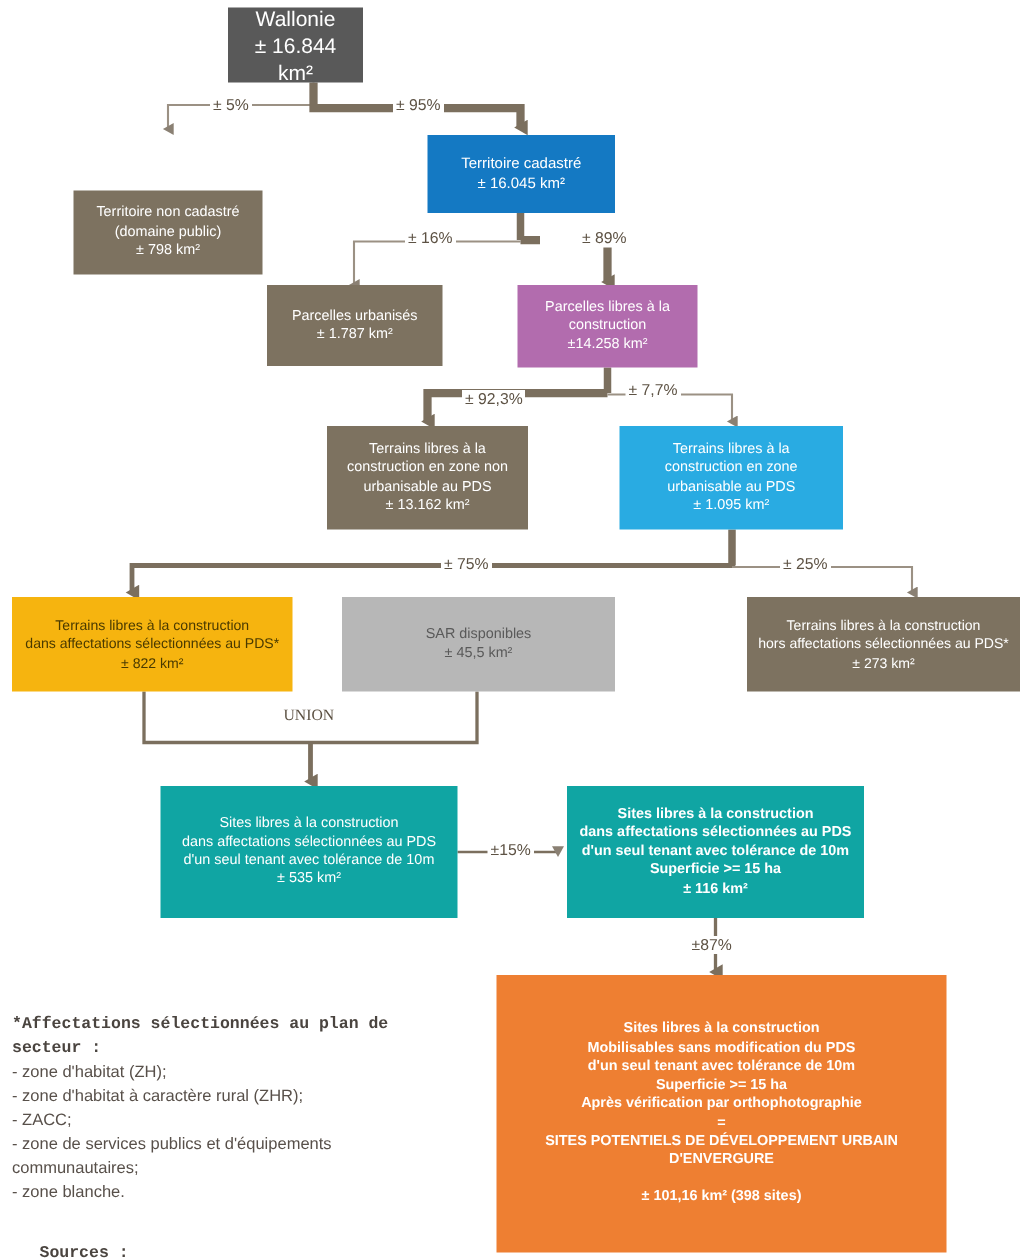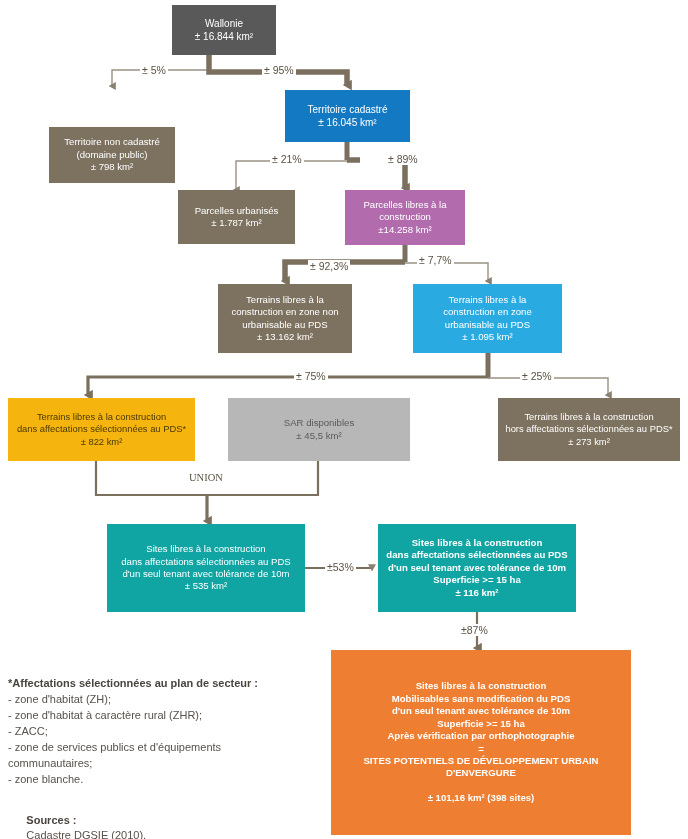--- a/index.html
+++ b/index.html
@@ -25,21 +25,21 @@
   .n-brownR     {background:#7D7260;}
   .n-teal       {background:#10A5A3;}
   .n-orange     {background:#EE7F32;}
 
   .bold .txt{font-weight:bold;}
 
   .edgelabel{position:absolute;z-index:4;color:#5d5244;font-size:10.5px;
              background:#ffffff;padding:0 2px;white-space:nowrap;}
 
   .legend{position:absolute;z-index:5;color:#58504a;font-size:11px;line-height:1.45;}
-  .legend .hd{font-weight:bold;color:#4a443f;}
+  .legend .hd{font-weight:bold;color:#4a443f;font-family:Liberation Mono, monospace;}
   .legend .row{white-space:pre-wrap;}
 </style>
 </head>
 <body>
 
 <div id="canvas">
 
   <svg id="wires" viewBox="0 0 688 839" width="688" height="839">
     <defs>
       <marker id="ahThick" markerWidth="12" markerHeight="12" refX="5.2" refY="6" orient="auto" markerUnits="userSpaceOnUse">
@@ -76,21 +76,21 @@
     <path d="M488,378 L608,378 L608,395" fill="none" stroke="#9b9184" stroke-width="1.4" marker-end="url(#ahThin)"></path>
 
     <path d="M96,461 L96,495 L318,495 L318,461" fill="none" stroke="#7B6F5E" stroke-width="2.2"></path>
     <path d="M207,495 L207,521" fill="none" stroke="#7B6F5E" stroke-width="3.2" marker-end="url(#ahThick)"></path>
 
     <path d="M305,568 L372,568" fill="none" stroke="#7B6F5E" stroke-width="1.8" marker-end="url(#ahThin)"></path>
 
     <path d="M477,612 L477,648" fill="none" stroke="#7B6F5E" stroke-width="2.2" marker-end="url(#ahThick)"></path>
   </svg>
 
-  <div class="node n-wallonie" style="left:172px;top:5px;width:104px;height:50px;font-size:10px;">
+  <div class="node n-wallonie" style="left:152px;top:5px;width:90px;height:50px;font-size:14px;">
     <span class="txt">Wallonie
 ± 16.844 km²</span>
   </div>
 
   <div class="node n-noncad" style="left:49px;top:86px;width:126px;height:56px;font-size:9.6px;margin-top:41px;">
     <span class="txt">Territoire non cadastré
 (domaine public)
 ± 798 km²</span>
   </div>
 
@@ -165,32 +165,32 @@
 =
 SITES POTENTIELS DE DÉVELOPPEMENT URBAIN
 D'ENVERGURE
 
 ± 101,16 km² (398 sites)</span>
   </div>
 
   <div class="edgelabel" style="left:140px;top:64px;">± 5%</div>
   <div class="edgelabel" style="left:262px;top:64px;">± 95%</div>
 
-  <div class="edgelabel" style="left:270px;top:153px;">± 21%</div>
+  <div class="edgelabel" style="left:270px;top:153px;">± 16%</div>
   <div class="edgelabel" style="left:360px;top:153px;padding-left:28px;">± 89%</div>
 
   <div class="edgelabel" style="left:308px;top:260px;">± 92,3%</div>
   <div class="edgelabel" style="left:417px;top:254px;">± 7,7%</div>
 
   <div class="edgelabel" style="left:278px;top:370px;margin-left:16px;">± 75%</div>
   <div class="edgelabel" style="left:520px;top:370px;">± 25%</div>
 
   <div class="edgelabel" style="left:187px;top:472px;font-family:Liberation Serif, serif;">UNION</div>
 
-  <div class="edgelabel" style="left:325px;top:561px;">±53%</div>
+  <div class="edgelabel" style="left:325px;top:561px;">±15%</div>
 
   <div class="edgelabel" style="left:459px;top:624px;">±87%</div>
 
   <div class="legend" style="left:8px;top:676px;width:300px;">
     <div class="hd">*Affectations sélectionnées au plan de secteur :</div>
     <div class="row">- zone d'habitat (ZH);</div>
     <div class="row">- zone d'habitat à caractère rural (ZHR);</div>
     <div class="row">- ZACC;</div>
     <div class="row">- zone de services publics et d'équipements</div>
     <div class="row">communautaires;</div>

